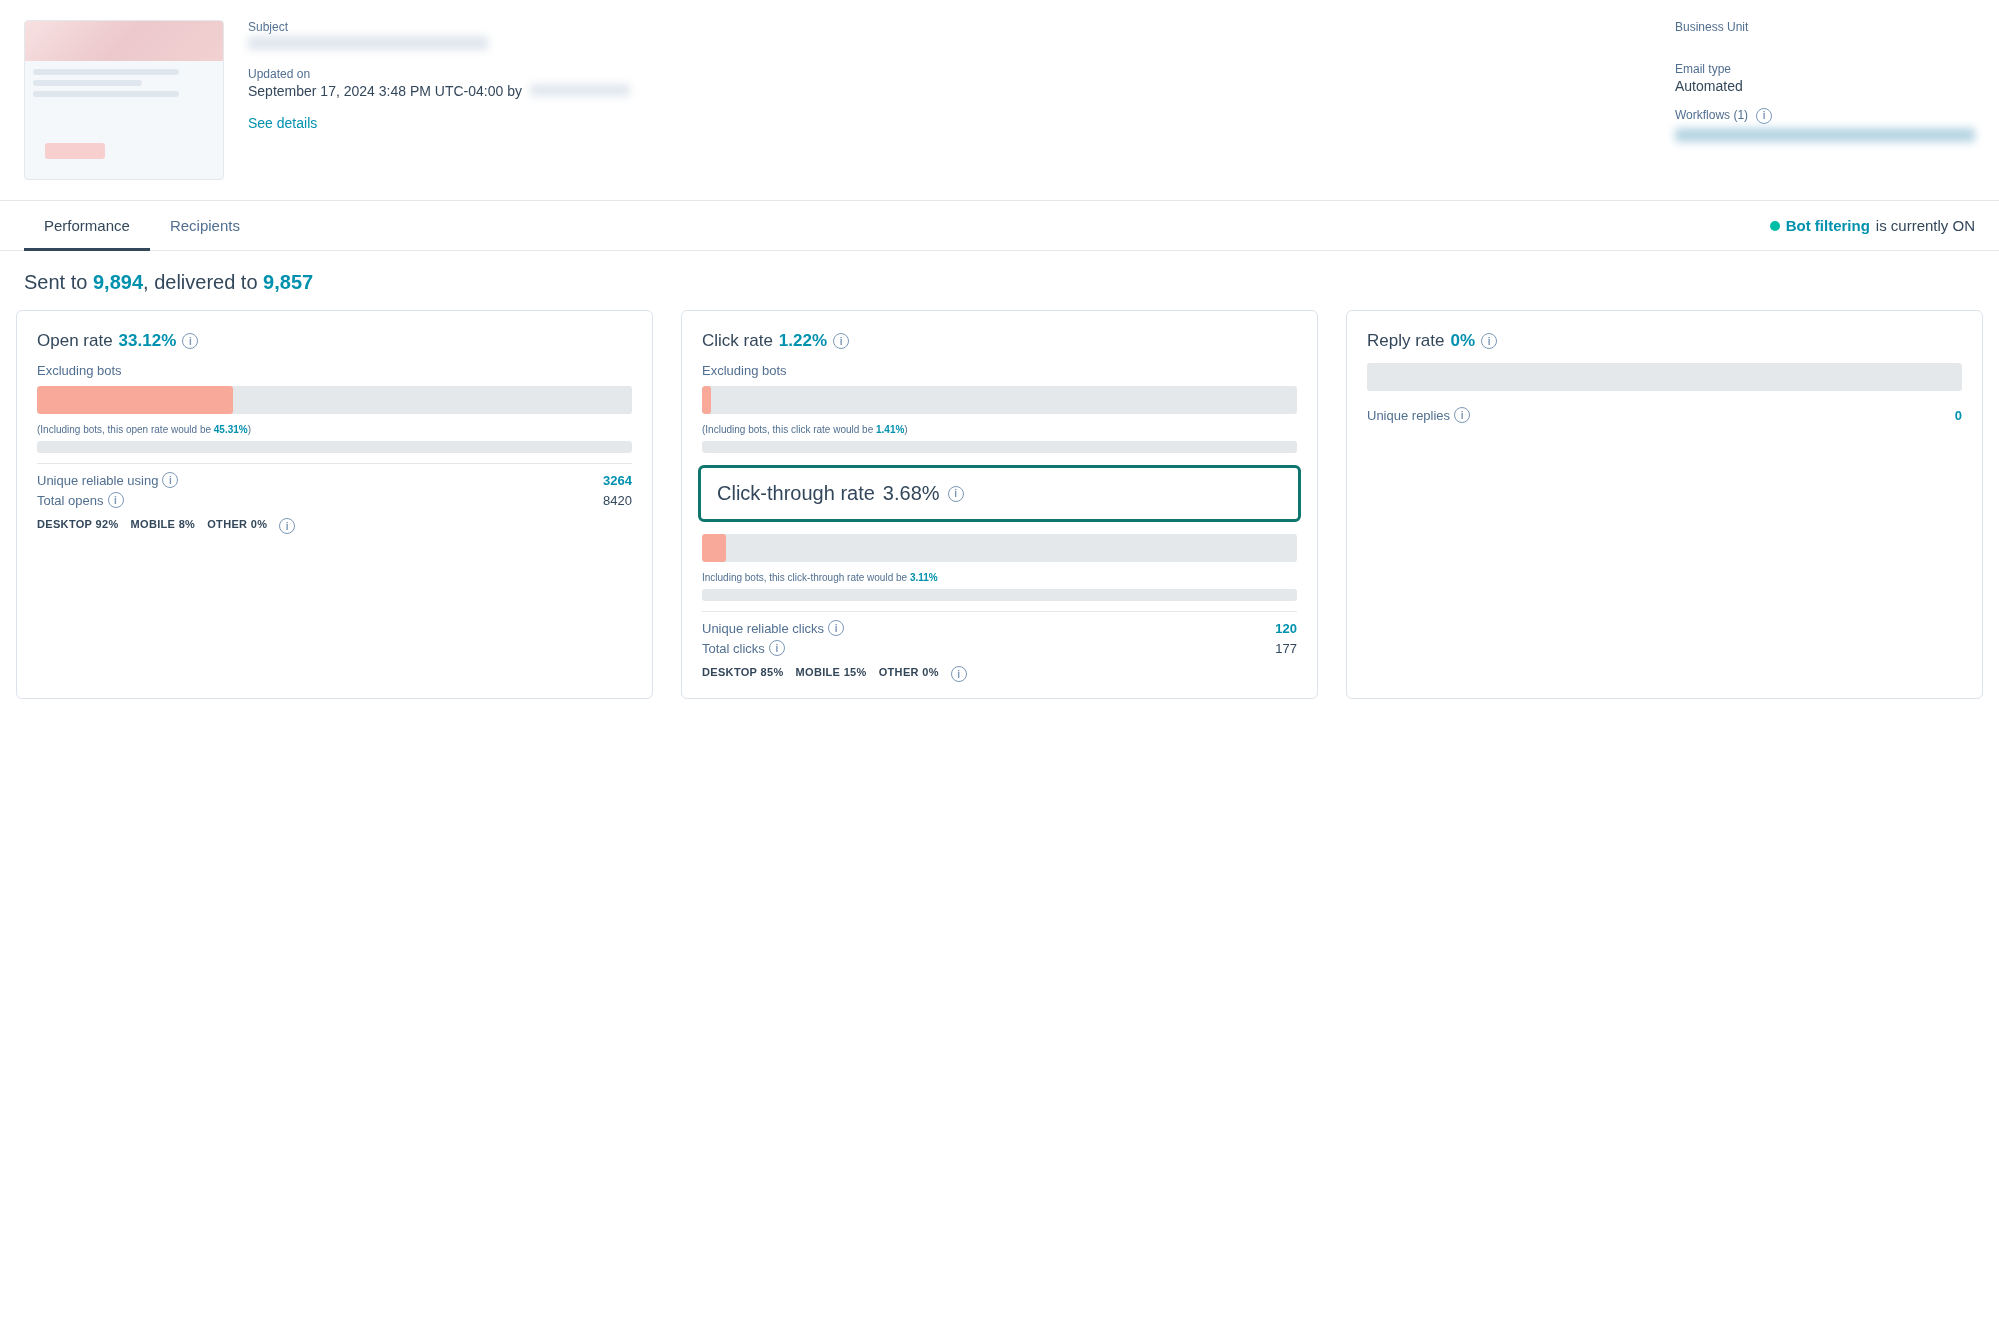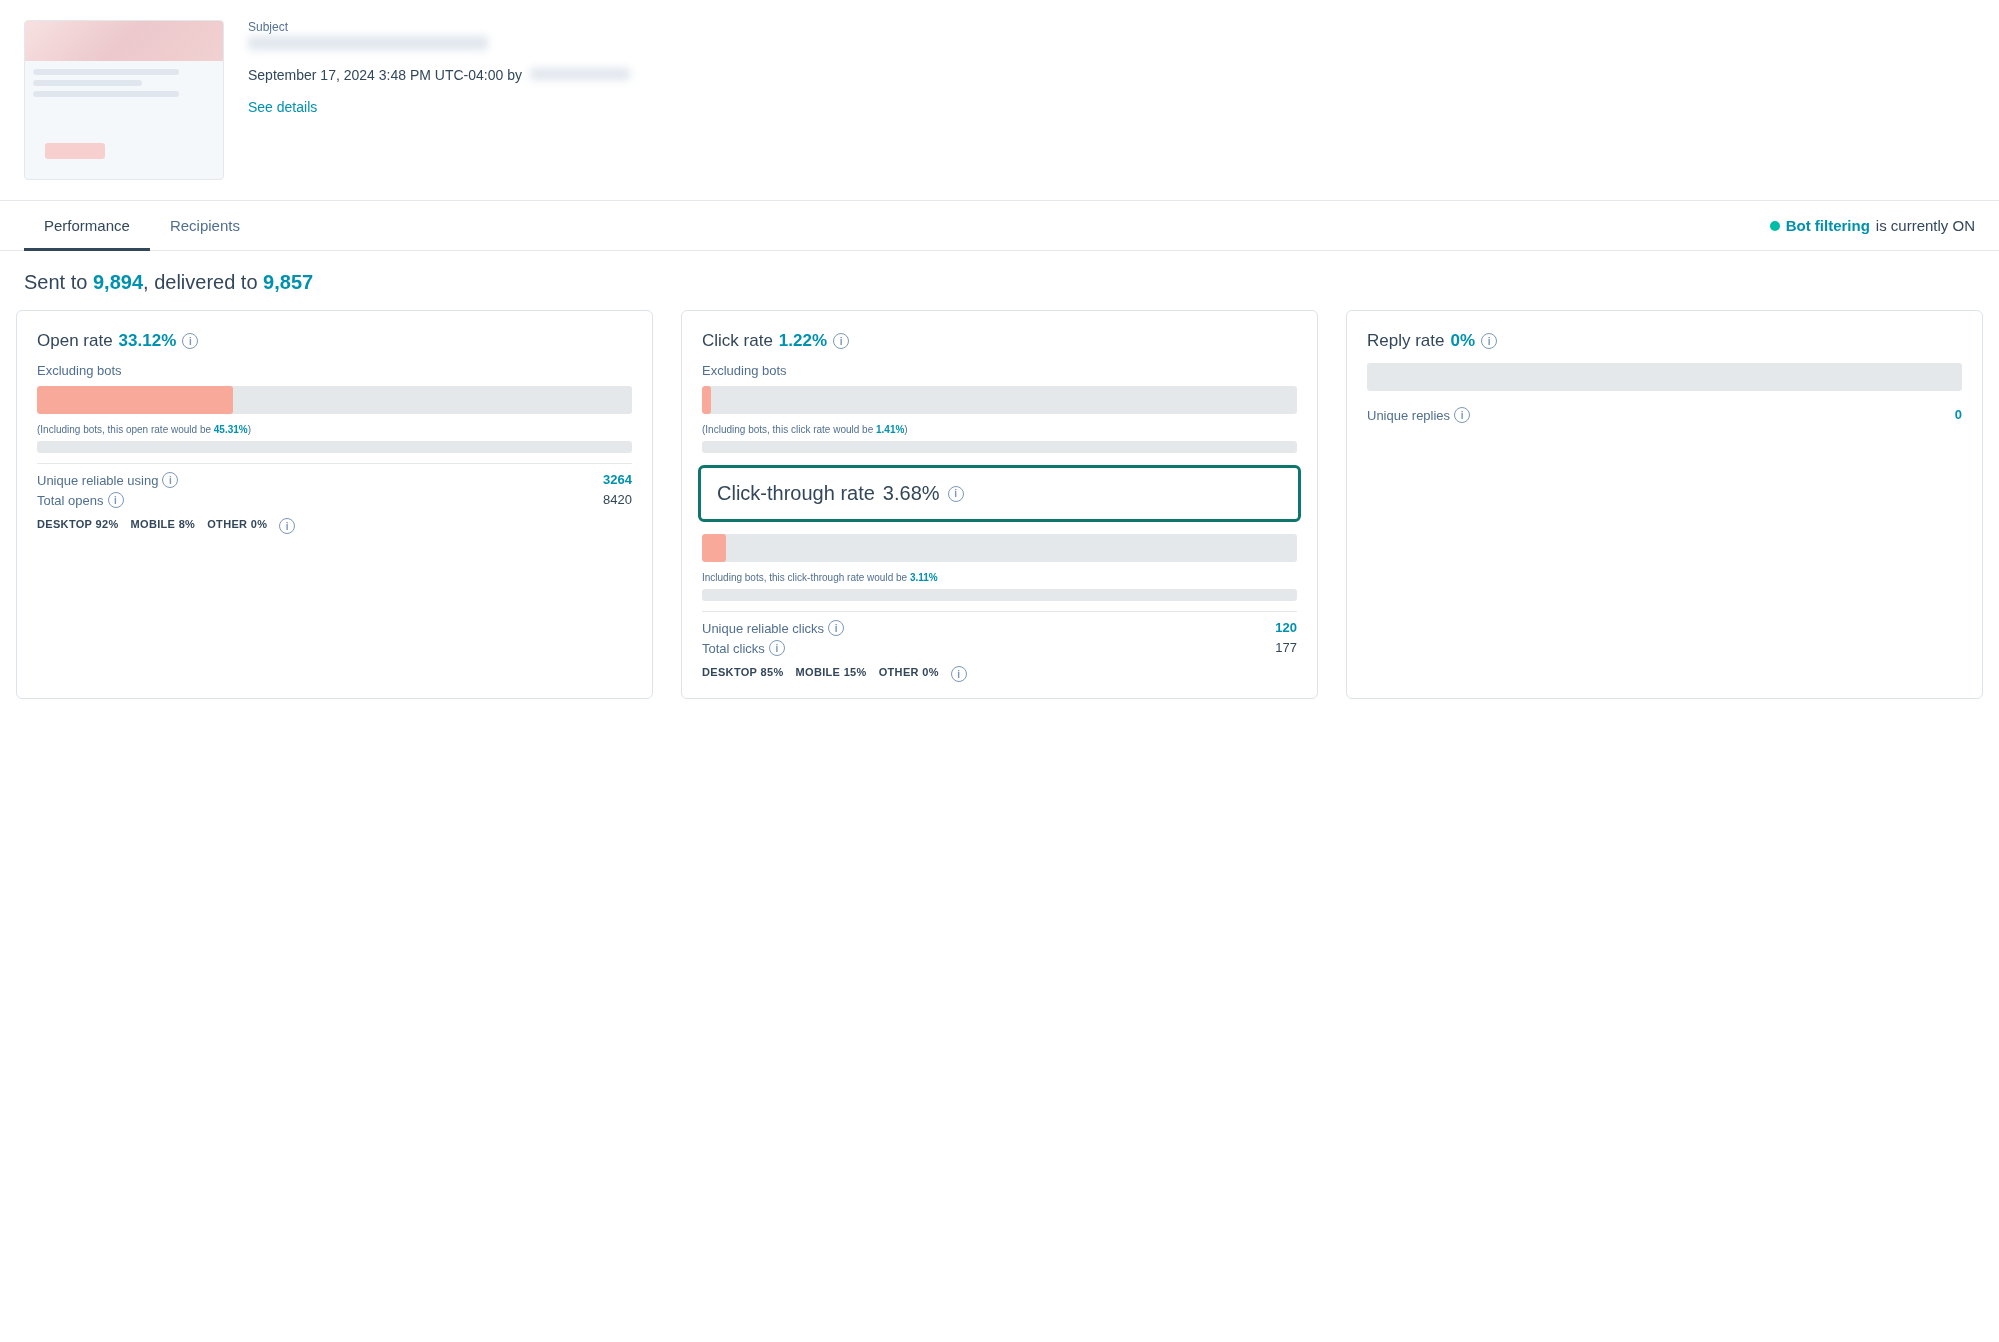--- a/index.html
+++ b/index.html
@@ -231,21 +231,21 @@
     .incl-bots-note {
       font-size: 10px;
       color: #516f90;
       margin-bottom: 6px;
     }
     .incl-num { color: #0091ae; font-weight: 600; }
 
     .stat-row {
       display: flex;
       justify-content: space-between;
-      align-items: flex-start;
+      align-items: flex-end;
       font-size: 13px;
       color: #516f90;
       margin-bottom: 4px;
     }
     .stat-value {
       font-weight: 700;
       color: #0091ae;
     }
     .stat-value-plain {
       font-weight: 400;
@@ -312,27 +312,39 @@
       <div class="thumbnail-line medium"></div>
     </div>
     <div class="thumbnail-badge"></div>
   </div>
 
   <div class="email-meta">
     <div class="meta-label">Subject</div>
     <div style="margin-bottom:14px;">
       <span class="meta-blurred"></span>
     </div>
+    <div class="meta-label">Updated on</div>
     <div style="margin-bottom: 16px; font-size:14px; color:#33475b;">
       <span>September 17, 2024 3:48 PM UTC-04:00 by</span>
       &nbsp;<span class="meta-blurred-sm"></span>
     </div>
     <a class="see-details">See details</a>
   </div>
 
+  <div class="email-right">
+    <div class="meta-label">Business Unit</div>
+    <div style="height:14px; margin-bottom:12px;"></div>
+    <div class="meta-label">Email type</div>
+    <div class="email-type-value">Automated</div>
+    <div style="margin-top:12px;">
+      <div class="meta-label" style="display:inline-block; margin-right:4px;">Workflows (1)</div>
+      <span class="info-icon">i</span>
+    </div>
+    <div class="workflow-blurred"></div>
+  </div>
 </div>
 
 <div class="tabs-bar">
   <div class="tab active">Performance</div>
   <div class="tab">Recipients</div>
   <div class="bot-filter-badge">
     <span class="bot-dot"></span>
     <span class="bot-filter-bold">Bot filtering</span>
     <span>is currently ON</span>
   </div>

